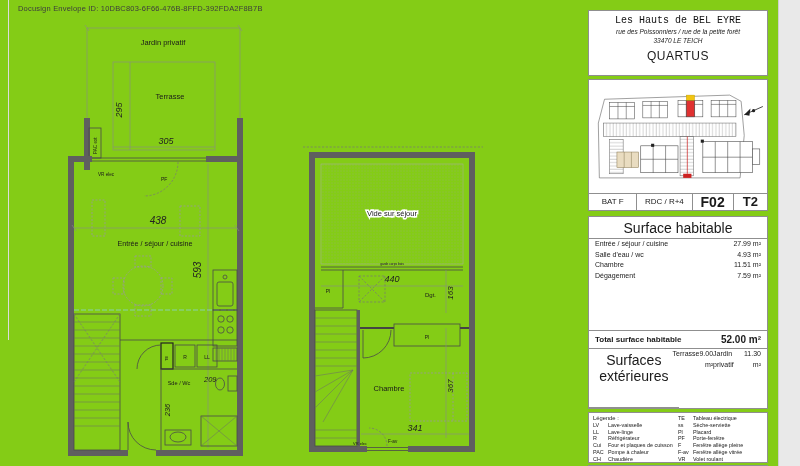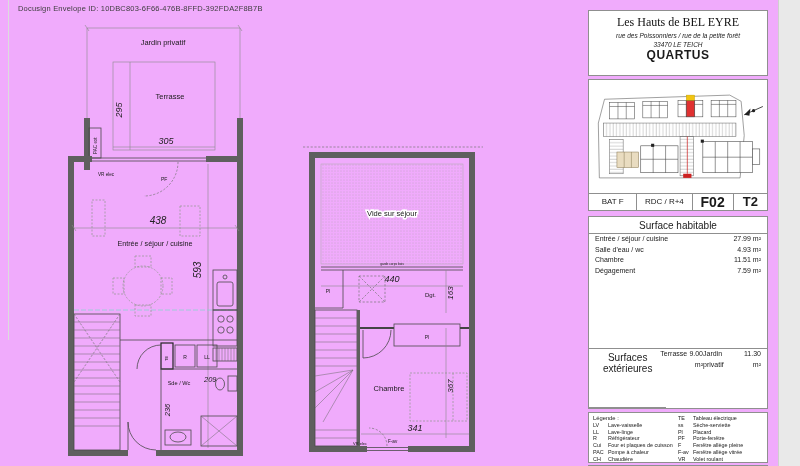--- a/index.html
+++ b/index.html
@@ -1,47 +1,47 @@
 <!DOCTYPE html>
 <html><head>
 <meta charset="utf-8">
 <style>
   html,body{margin:0;padding:0;background:#fff;}
-  #page{position:relative;width:800px;height:466px;background:#f0abfc;overflow:hidden;
+  #page{position:relative;width:800px;height:466px;background:#84cc16;overflow:hidden;
         font-family:"Liberation Sans",sans-serif;color:#1a1a1a;}
   #left-rule{position:absolute;left:8px;top:0;width:1px;height:340px;background:#dcdcdc;}
   #right-strip{position:absolute;right:0;top:0;width:21px;height:466px;background:#e9e9e9;border-left:1px solid #cfcfcf;}
   #docusign{position:absolute;left:18px;top:4px;font-size:7.5px;color:#3d3d3d;letter-spacing:.2px;}
 
   
   .wall{fill:#5f5f5f;stroke:none;}
   .thin{stroke:#4a4a4a;stroke-width:0.8;fill:none;}
   .lite{stroke:#8a8a8a;stroke-width:0.6;fill:none;}
   .dash{stroke:#777;stroke-width:0.7;fill:none;stroke-dasharray:2.2,1.6;}
   .furn{stroke:#9a9a9a;stroke-width:0.8;fill:none;stroke-dasharray:2,1.5;}
   .step{stroke:#6b6b6b;stroke-width:0.5;fill:none;}
   .cyan{stroke:#8ad4d0;stroke-width:0.8;fill:none;stroke-dasharray:5,2;}
   .lbl{font-family:"Liberation Sans",sans-serif;fill:#1a1a1a;}
   .dim{font-family:"Liberation Sans",sans-serif;font-style:italic;fill:#222;}
 
   
   #panel{position:absolute;left:588px;top:10px;width:180px;}
   .pbox{border:1px solid #8f8f8f;background:#fff;box-sizing:border-box;}
   #hdr-box{height:66px;text-align:center;padding-top:4px;}
-  #hdr-title{font-family:Liberation Serif, serif;font-size:12px;color:#111;}
+  #hdr-title{font-family:Liberation Mono, monospace;font-size:10px;color:#111;}
   .hdr-sub{font-size:6.5px;font-style:italic;color:#222;margin-top:2px;}
-  #hdr-dev{font-size:12px;font-weight:bold;letter-spacing:.5px;}
+  #hdr-dev{font-size:12px;font-weight:normal;letter-spacing:.5px;margin-top:5px;}
   #site-box{margin-top:3px;height:132px;display:flex;flex-direction:column;}
   #site-svg{flex:1;}
   #bat-row{display:flex;border-top:1px solid #8f8f8f;height:16px;line-height:16px;font-size:8px;text-align:center;}
   #bat-row>div{border-right:1px solid #8f8f8f;}
   #bat-row>div:last-child{border-right:none;}
   .bat-c1{width:27%;} .bat-c2{width:31%;} .bat-c3{width:23%;font-weight:bold;font-size:14px;} .bat-c4{width:19%;font-weight:bold;font-size:13px;}
   #surf-box{margin-top:5px;height:133px;display:flex;flex-direction:column;padding:0 6px;}
-  .tbl-title{text-align:center;font-size:10px;padding:3px 0 2px;border-bottom:1px solid #8f8f8f;margin:0 -6px;}
+  .tbl-title{text-align:center;font-size:14px;padding:3px 0 2px;border-bottom:1px solid #8f8f8f;margin:0 -6px;}
   .srow{display:flex;justify-content:space-between;font-size:7px;line-height:10.5px;}
   .srow .v{text-align:right;}
   .spacer{flex:1;}
   .total-row{display:flex;justify-content:space-between;align-items:center;border-top:1px solid #8f8f8f;margin:0 -6px;padding:3px 6px;}
   .total-row .tl{font-size:8px;font-weight:bold;}
   .total-row .tv{font-size:10px;font-weight:bold;}
   #ext-box{margin-top:-1px;height:61px;display:flex;flex-direction:row;padding:0 6px;}
   #legend-box{margin-top:3px;height:51px;font-size:5.4px;line-height:6.8px;padding:2px 4px;box-sizing:border-box;display:flex;}
   .leg-col{width:50%;}
   .leg-title{font-size:5.8px;}
@@ -359,20 +359,24 @@
         </div>
       <div class="srow">
           <span>Chambre</span>
           <span class="v">11.51 m²</span>
         </div>
       <div class="srow">
           <span>Dégagement</span>
           <span class="v">7.59 m²</span>
         </div>
       <div class="spacer"></div>
+      <div class="total-row">
+        <span class="tl">Total surface habitable</span>
+        <span class="tv">52.00 m²</span>
+      </div>
     </div>
 
     <div id="ext-box" class="pbox">
       <div class="tbl-title">Surfaces extérieures</div>
       <div class="srow">
           <span>Terrasse</span>
           <span class="v">9.00 m²</span>
         </div>
       <div class="srow">
           <span>Jardin privatif</span>

